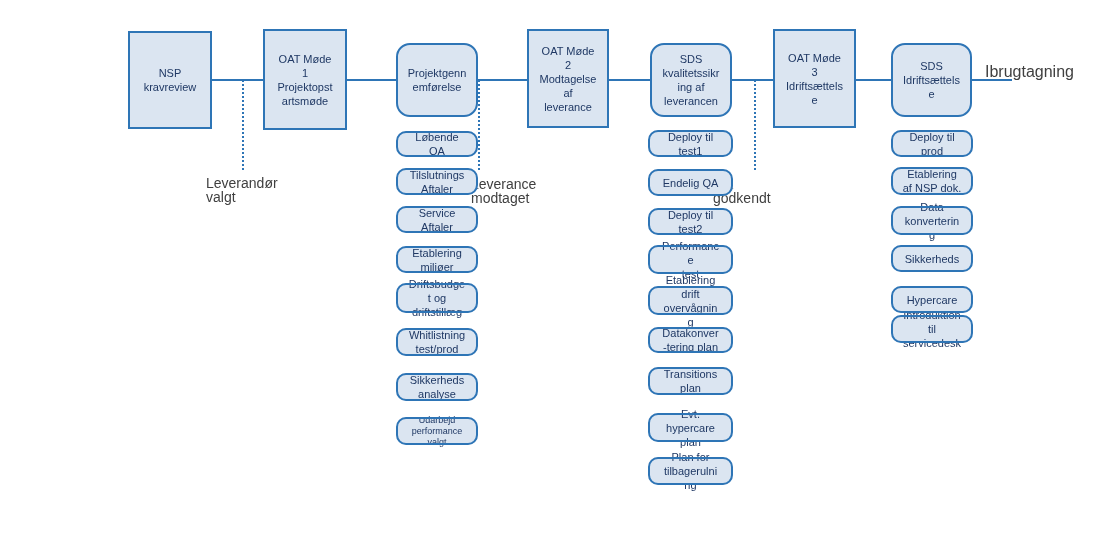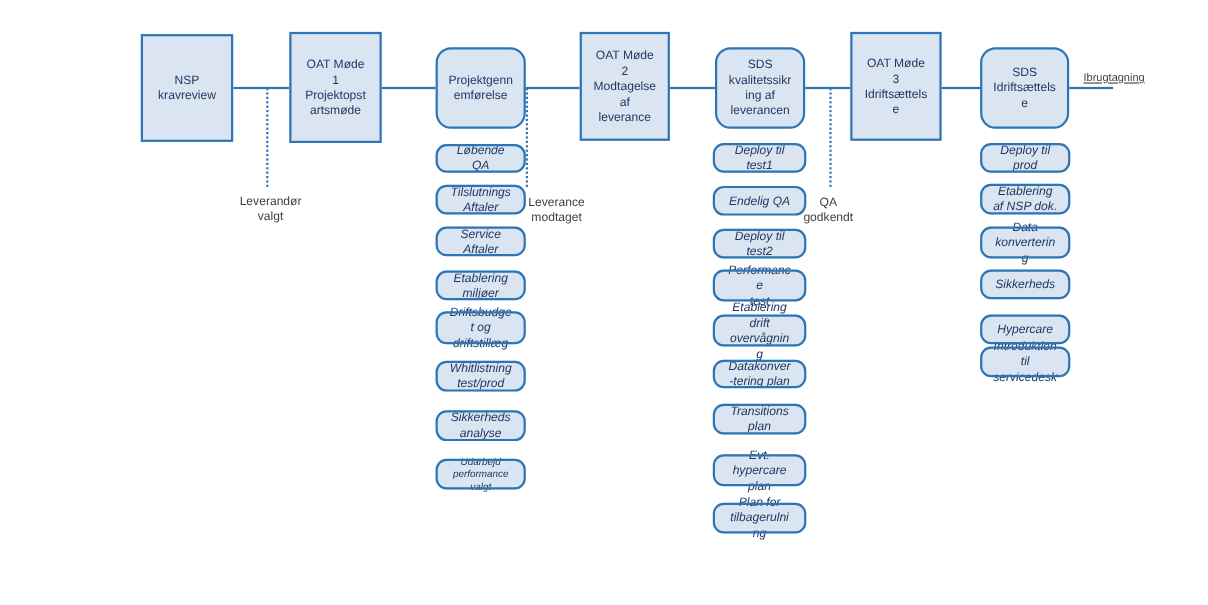--- a/index.html
+++ b/index.html
@@ -8,35 +8,35 @@
     font-family:"Liberation Sans", sans-serif; overflow:hidden;
   }
   .node {
     position:absolute; box-sizing:border-box; background:#dbe5f1;
     display:flex; align-items:center; justify-content:center;
     text-align:center; color:#1f3864; font-size:11px; line-height:14px;
     white-space:pre-line;
   }
   .ms-rect  { border:2px solid #2e75b6; }
   .ms-round { border:2px solid #2e75b6; border-radius:14px; }
-  .task { border-radius:10px;font-style:italic; }
+  .task { border-radius:10px; }
   
   .task::after {
     content:""; position:absolute; inset:0; border:2px solid #2e75b6;
     border-radius:10px; z-index:2; pointer-events:none;
   }
   .task > span { position:relative; z-index:1; }
   .task.small { font-size:9px; line-height:11px; }
   .hseg { position:absolute; top:79px; height:2px; background:#2e75b6; }
   .vdot { position:absolute; top:80px; height:90px; width:0; border-left:2px dotted #2e75b6; }
   .note {
-    position:absolute; font-size:11px; line-height:14px; color:#3f3f3f;
-    text-align:center; white-space:pre-line;
-  }
-  .end-label { position:absolute; font-size:10px; line-height:13px; color:#3f3f3f; white-space:nowrap;text-decoration:underline; }
+    position:absolute; font-size:14px; line-height:14px; color:#3f3f3f;
+    text-align:left; white-space:pre-line;
+  }
+  .end-label { position:absolute; font-size:16px; line-height:13px; color:#3f3f3f; white-space:nowrap; }
 </style>
 </head>
 <body>
 
 <div class="canvas">
 
   <div class="hseg" style="left:212px;width:51px"></div>
   <div class="hseg" style="left:347px;width:49px"></div>
   <div class="hseg" style="left:478px;width:49px"></div>
   <div class="hseg" style="left:609px;width:41px"></div>

